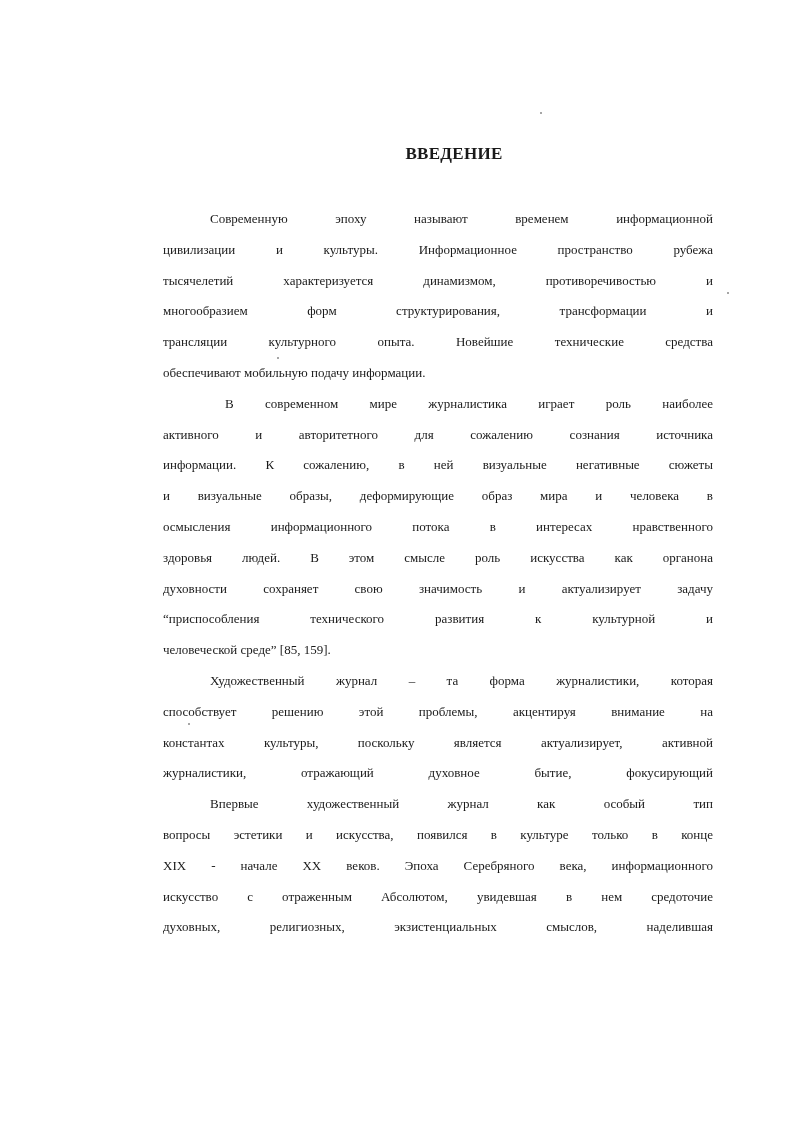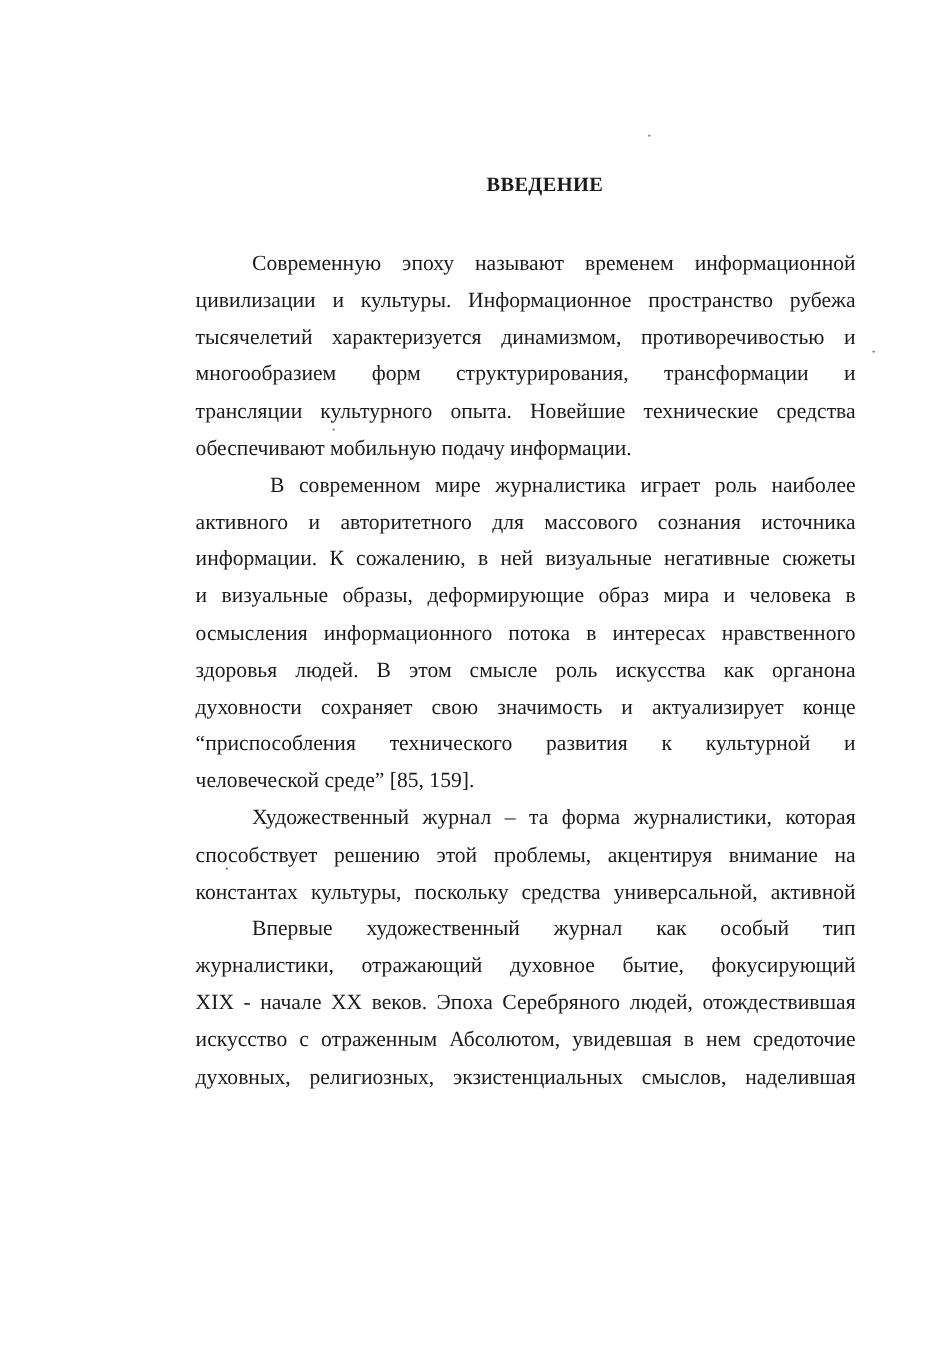--- a/index.html
+++ b/index.html
@@ -11,21 +11,21 @@
     .page { position: absolute; left: 0; top: 0; width: 793px; height: 1122px; background: #fff; }
     .title {
       position: absolute; top: 144px; left: 0; width: 793px;
       text-align: center; font-weight: bold; font-size: 17px; letter-spacing: 0.3px;
       padding-left: 115px; box-sizing: border-box;
     }
     .body-text {
       position: absolute; left: 163px; width: 550px; top: 204px;
     }
     .line {
-      font-size: 18px; line-height: 30.8px; height: 30.8px;
+      font-size: 13px; line-height: 30.8px; height: 30.8px;
       white-space: nowrap; text-align: justify; text-align-last: justify;
       width: 550px;
     }
     .line.last { text-align-last: left; }
     .line.indent { padding-left: 47px; box-sizing: border-box; }
     .line.indent2 { padding-left: 62px; box-sizing: border-box; }
     .speck { position: absolute; width: 2px; height: 2px; background: #888; border-radius: 1px; }
   </style>
 </head>
 <body>
@@ -39,40 +39,41 @@
       <div class="line indent">Современную эпоху называют временем информационной</div>
       <div class="line">цивилизации и культуры. Информационное пространство рубежа</div>
       <div class="line">тысячелетий характеризуется динамизмом, противоречивостью и</div>
       <div class="line">многообразием форм структурирования, трансформации и</div>
       <div class="line">трансляции культурного опыта. Новейшие технические средства</div>
       <div class="line last">обеспечивают мобильную подачу информации.</div>
     </div>
 
     <div>
       <div class="line indent2">В современном мире журналистика играет роль наиболее</div>
-      <div class="line">активного и авторитетного для массового сознания источника</div>
+      <div class="line">активного и авторитетного для сожалению сознания источника</div>
       <div class="line">информации. К сожалению, в ней визуальные негативные сюжеты</div>
       <div class="line">и визуальные образы, деформирующие образ мира и человека в</div>
       <div class="line">осмысления информационного потока в интересах нравственного</div>
       <div class="line">здоровья людей. В этом смысле роль искусства как органона</div>
-      <div class="line">духовности сохраняет свою значимость и актуализирует конце</div>
+      <div class="line">духовности сохраняет свою значимость и актуализирует задачу</div>
       <div class="line">“приспособления технического развития к культурной и</div>
       <div class="line last">человеческой среде” [85, 159].</div>
     </div>
 
     <div>
       <div class="line indent">Художественный журнал – та форма журналистики, которая</div>
       <div class="line">способствует решению этой проблемы, акцентируя внимание на</div>
-      <div class="line">константах культуры, поскольку средства универсальной, активной</div>
+      <div class="line">константах культуры, поскольку является актуализирует, активной</div>
     </div>
 
     <div>
+      <div class="line">журналистики, отражающий духовное бытие, фокусирующий</div>
       <div class="line indent">Впервые художественный журнал как особый тип</div>
-      <div class="line">журналистики, отражающий духовное бытие, фокусирующий</div>
-      <div class="line">XIX - начале XX веков. Эпоха Серебряного людей, отождествившая</div>
+      <div class="line">вопросы эстетики и искусства, появился в культуре только в конце</div>
+      <div class="line">XIX - начале XX веков. Эпоха Серебряного века, информационного</div>
       <div class="line">искусство с отраженным Абсолютом, увидевшая в нем средоточие</div>
       <div class="line">духовных, религиозных, экзистенциальных смыслов, наделившая</div>
     </div>
   </div>
 
   <div class="speck" style="left:540px; top:112px;"></div>
   <div class="speck" style="left:727px; top:292px;"></div>
   <div class="speck" style="left:277px; top:357px;"></div>
   <div class="speck" style="left:188px; top:723px;"></div>
 </div>

